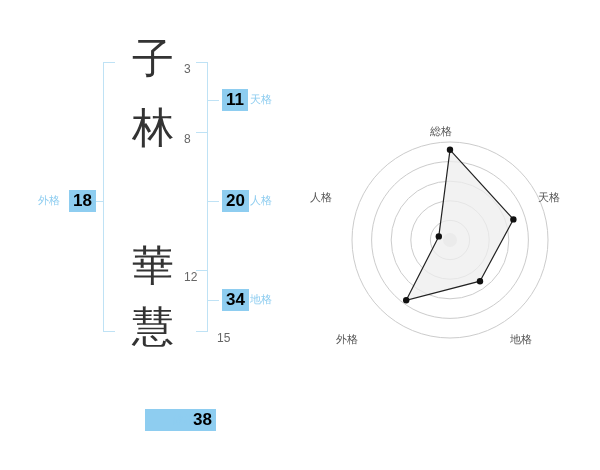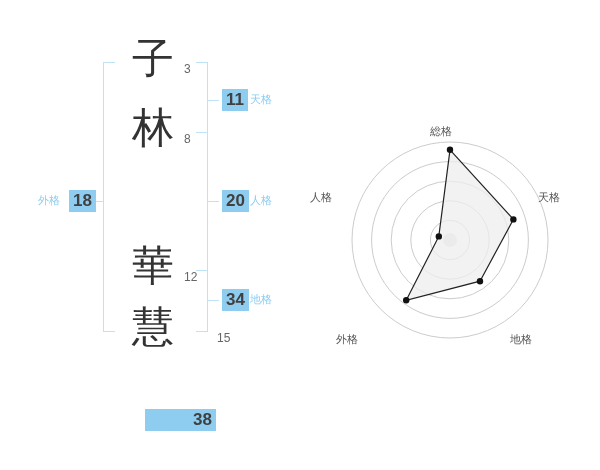--- a/index.html
+++ b/index.html
@@ -43,21 +43,21 @@
     position: absolute;
     font-size: 12px;
     color: #666666;
     font-family: "Liberation Sans", sans-serif;
   }
 
   
   .badge {
     position: absolute;
     background: #8ecdf0;
-    color: #404040;
+    color: #000000;
     font-size: 17px;
     font-weight: 700;
     line-height: 22px;
     height: 22px;
     min-width: 22px;
     padding: 0 4px;
     text-align: center;
     font-family: "Liberation Sans", sans-serif;
     box-sizing: border-box;
   }

